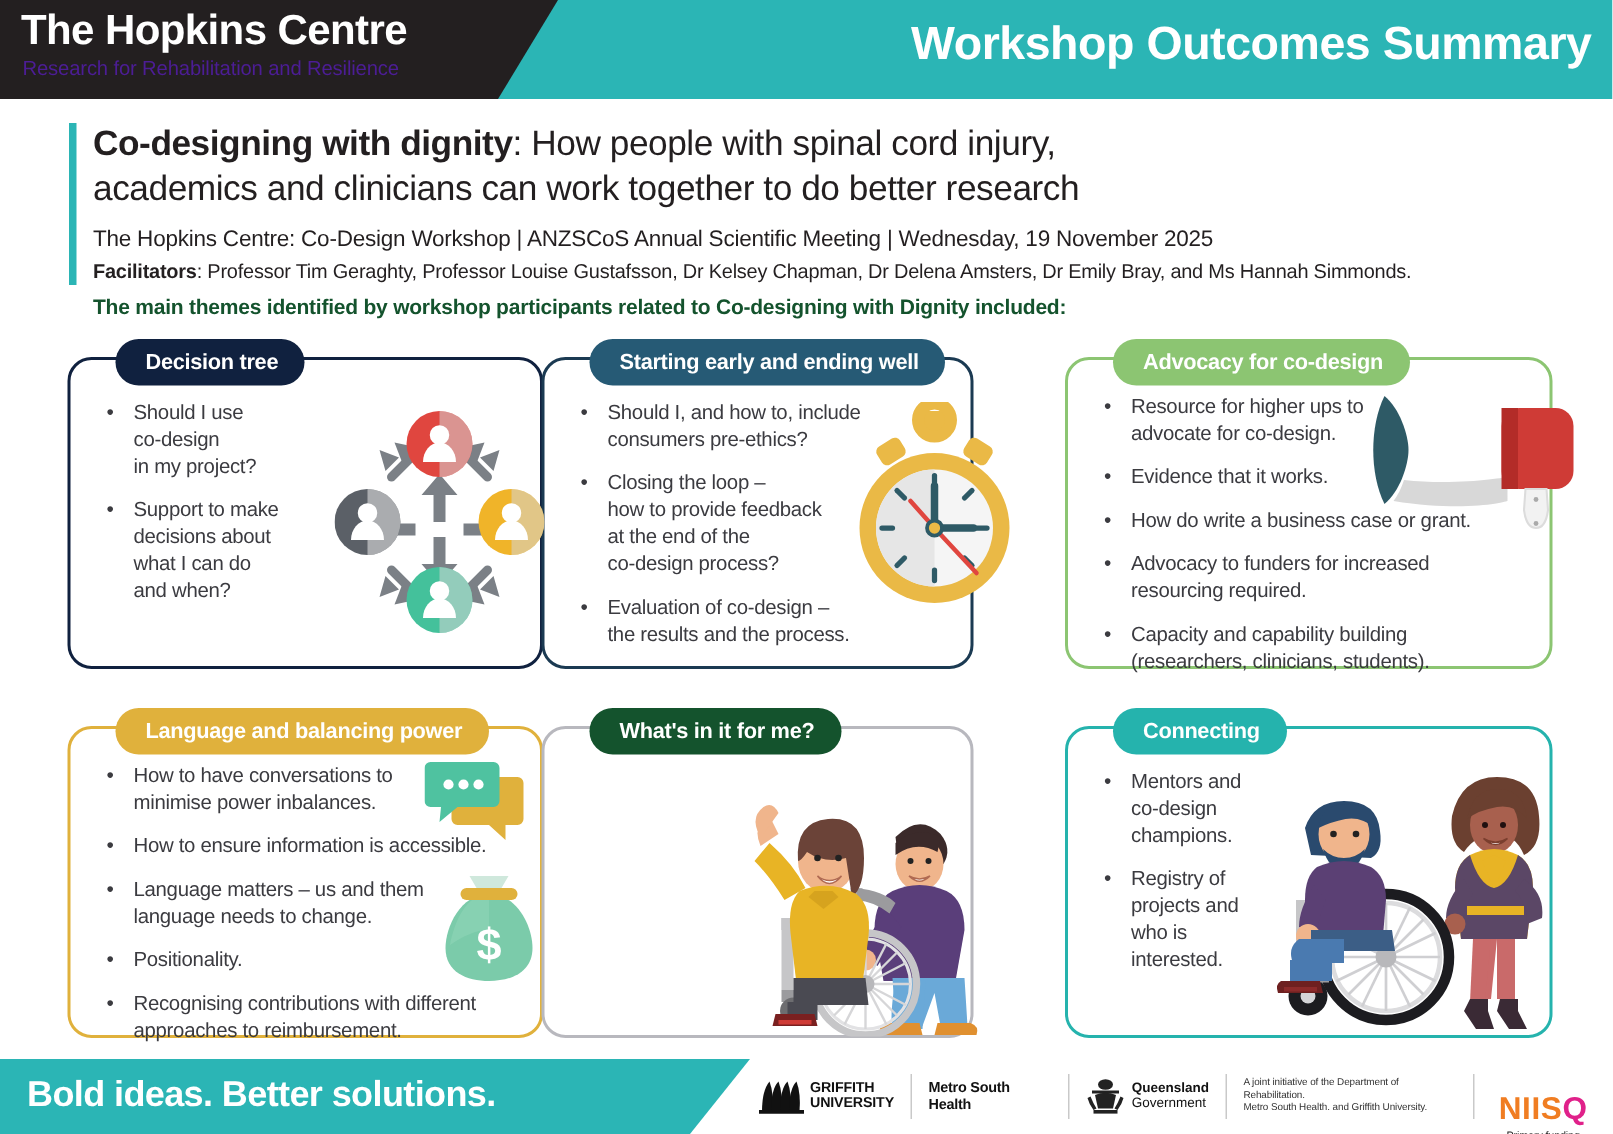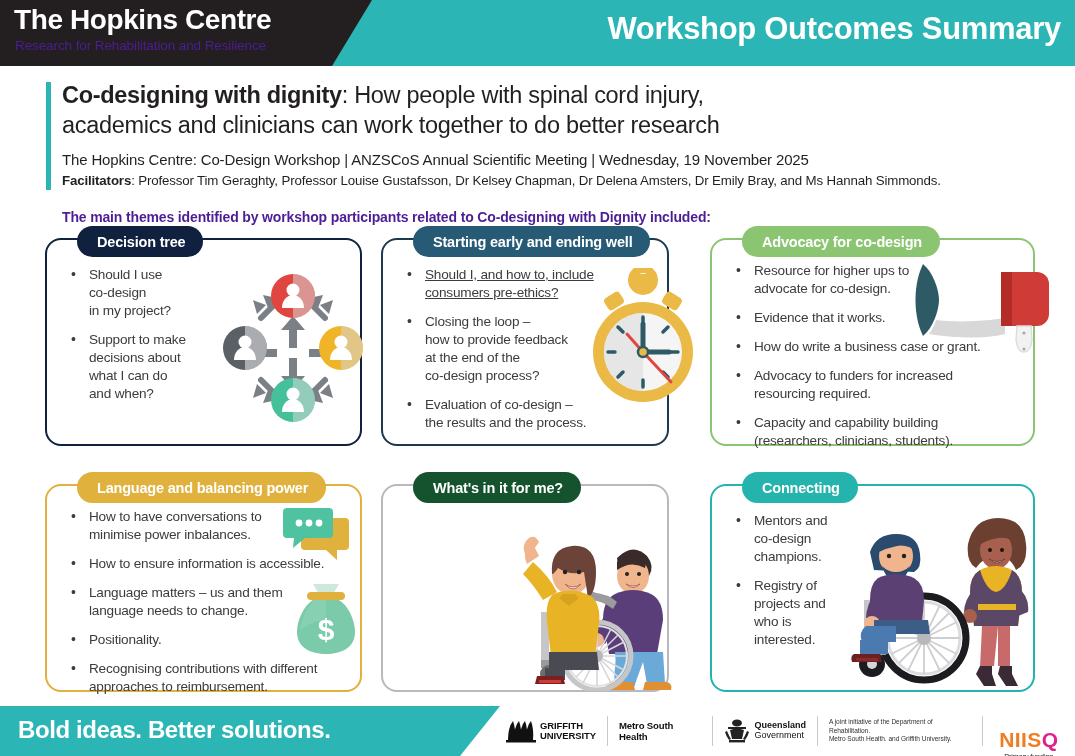--- a/index.html
+++ b/index.html
@@ -32,33 +32,33 @@
   }
 
   
   .title-bar { position:absolute; left:46px; top:82px; width:5px; height:108px; background:#2bb5b5; }
   .title-wrap { position:absolute; left:62px; top:80px; width:990px; }
   .main-title { font-size:23.5px; color:#231f20; line-height:1.28; letter-spacing:-0.3px; }
   .main-title .bold { font-weight:bold; }
   .meta-line { margin-top:11px; font-size:15px; color:#231f20; letter-spacing:-0.15px; }
   .facil-line { margin-top:5px; font-size:13.3px; color:#231f20; letter-spacing:-0.15px; }
   .facil-line .lbl { font-weight:bold; }
-  .themes-line { position:absolute; left:62px; top:209px; font-size:14px; font-weight:bold; color:#4c1d95; letter-spacing:-0.15px; }
+  .themes-line { position:absolute; left:62px; top:196px; font-size:14px; font-weight:bold; color:#14532d; letter-spacing:-0.15px; }
 
   
   .grid { position:absolute; left:45px; top:224px; width:990px; }
   .row { position:relative; height:222px; }
   .row + .row { margin-top:24px; }
 
   .card {
     position:absolute; top:14px; height:208px;
     border-radius:16px; border:2px solid #1b2a4e; background:#ffffff;
   }
   .card.c1 { left:0px;   width:317px; }
-  .card.c2 { left:336px; width:288px; }
+  .card.c2 { left:316px; width:288px; }
   .card.c3 { left:665px; width:325px; }
 
   .card-hdr {
     position:absolute; top:-14px; left:30px;
     height:31px; border-radius:16px;
     display:flex; align-items:center;
     padding:0 18px 0 20px;
     color:#ffffff; font-size:14.5px; font-weight:bold; letter-spacing:-0.2px;
     white-space:nowrap; z-index:5;
   }
@@ -184,21 +184,21 @@
               <path d="M118 52 a22 22 0 0 1 0 44 z" fill="#d6d6d6" opacity="0.55"></path>
              <circle cx="118" cy="68" r="6.5" fill="#fff"></circle>
               <path d="M107 86 a11 13 0 0 1 22 0 z" fill="#fff"></path>
             </g>
         </svg>
       </div>
 
       <div class="card c2" id="card1" style="border-color: rgb(27, 58, 82);">
         <div class="card-hdr" id="hdr1" style="background: rgb(38, 90, 117);">Starting early and ending well</div>
         <div class="bullets wide" style="width:70%;">
-          <div class="bul" style="white-space: pre-line; text-decoration: underline;">Should I, and how to, include
+          <div class="bul" style="white-space: pre-line;">Should I, and how to, include
 consumers pre-ethics?</div>
           <div class="bul" style="white-space: pre-line;">Closing the loop –
 how to provide feedback
 at the end of the
 co-design process?</div>
           <div class="bul" style="white-space: pre-line;">Evaluation of co-design –
 the results and the process.</div>
         </div>
 
         <svg class="art" style="left:200px; top:28px;" width="120" height="140" viewBox="0 0 120 140">

